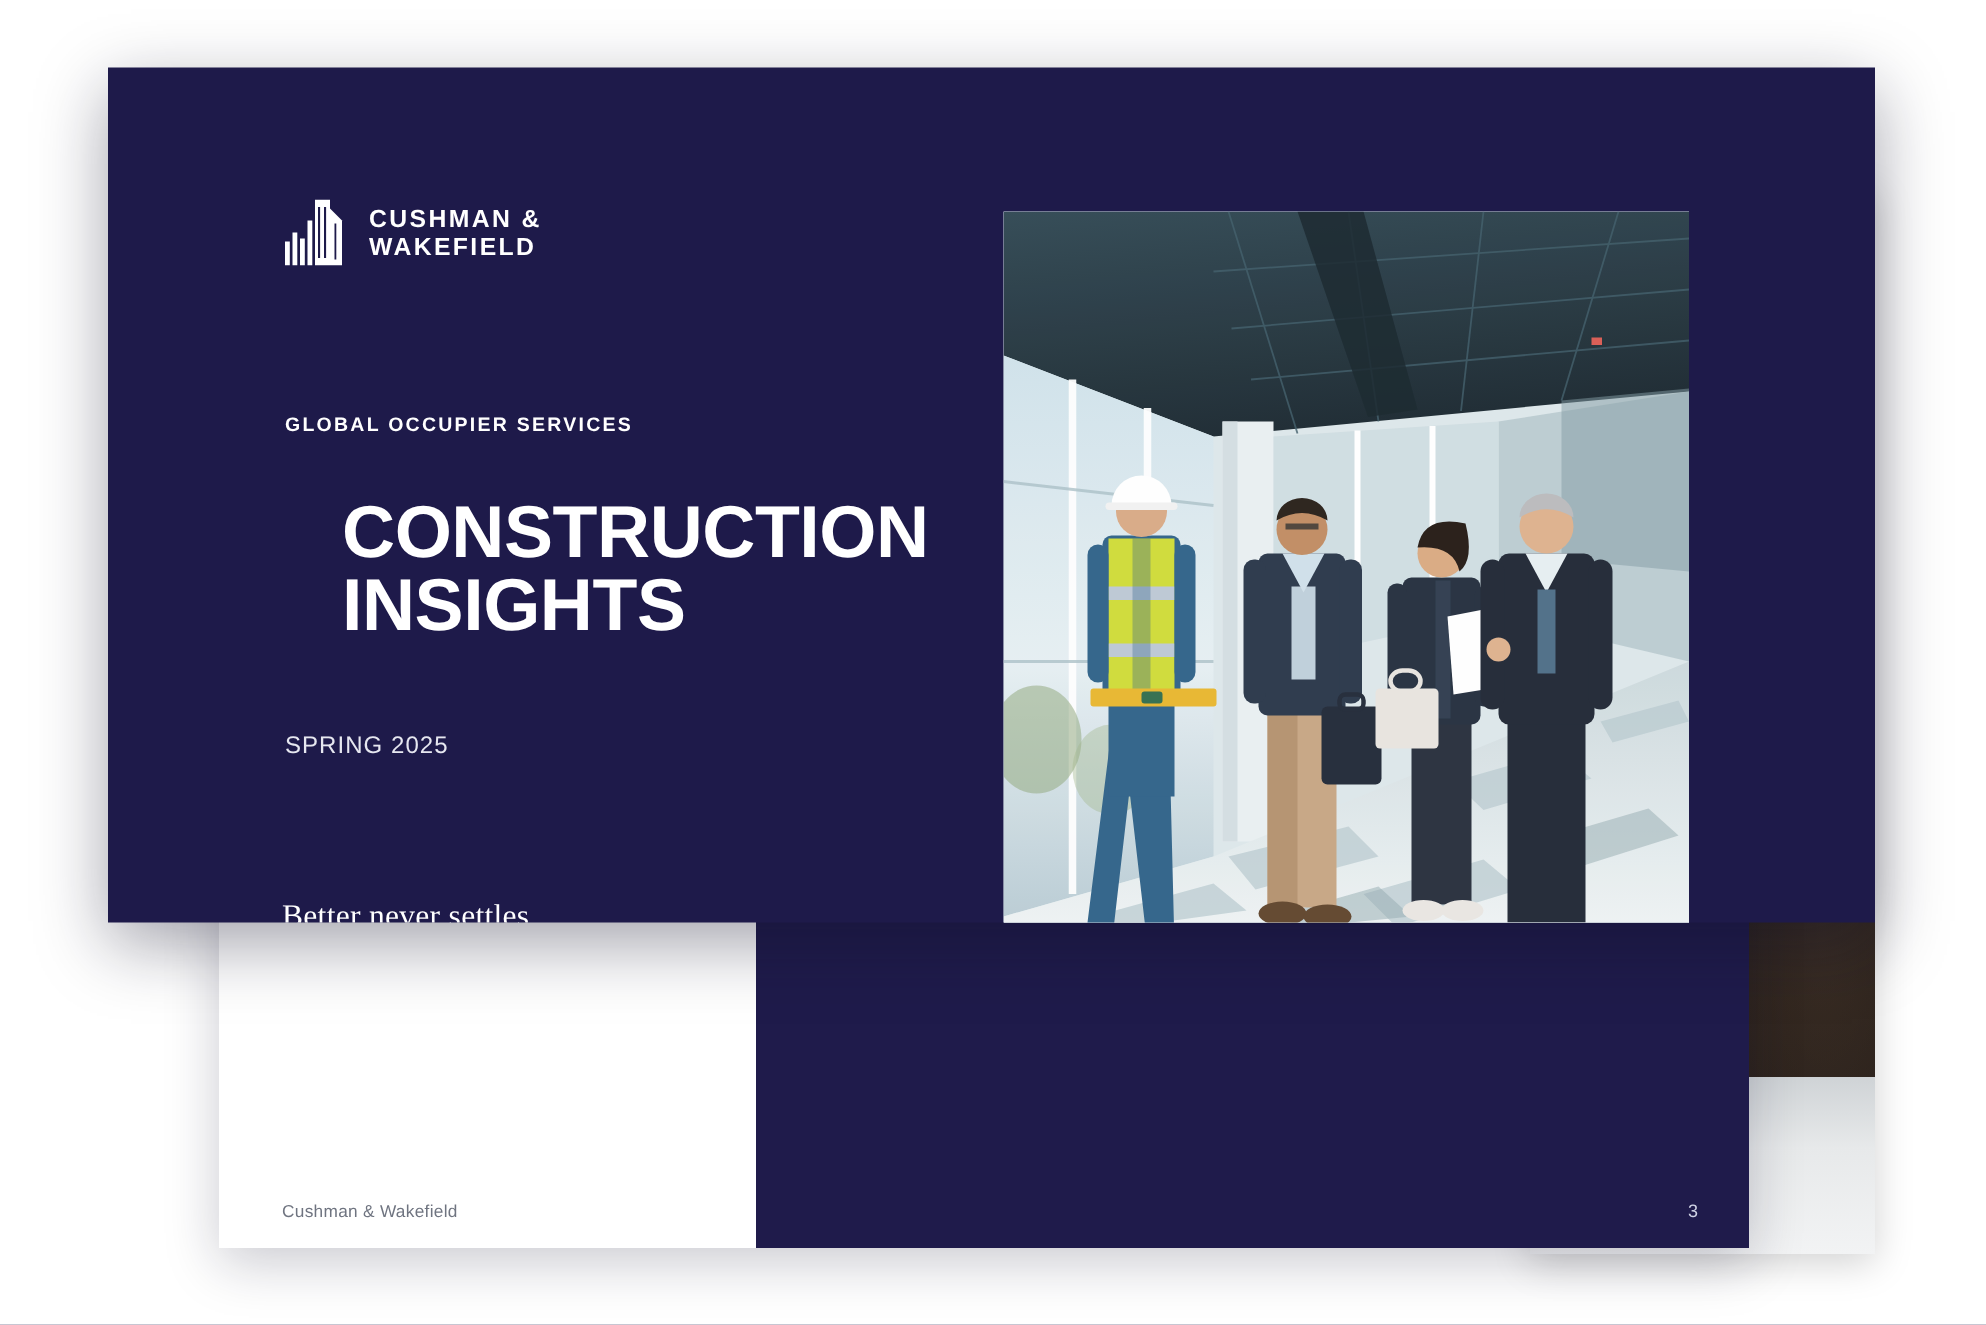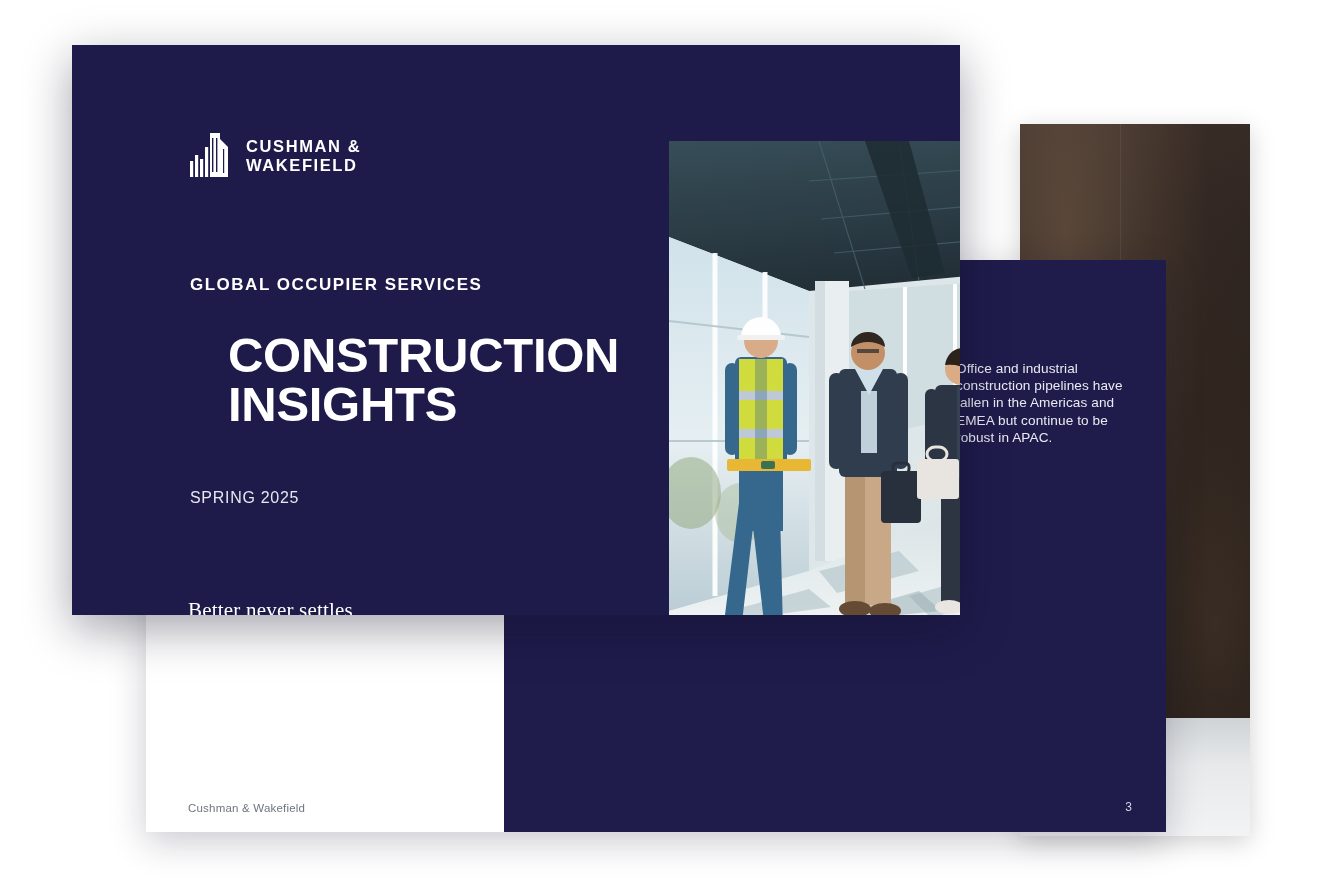--- a/index.html
+++ b/index.html
@@ -117,21 +117,21 @@
     bottom: 18px;
     font-size: 12px;
     color: #cfd2e4;
   }
 
   
   .slide-front {
     position: absolute;
     left: 72px;
     top: 45px;
-    width: 888px;
+    width: 1178px;
     height: 570px;
     background: #1e1a4a;
     box-shadow: 0 14px 44px rgba(15,15,40,0.38);
     overflow: hidden;
   }
 
   
   .logo-wrap {
     position: absolute;
     left: 118px;
@@ -150,21 +150,21 @@
     letter-spacing: 1.6px;
     line-height: 19px;
     padding-bottom: 2px;
   }
 
   .eyebrow {
     position: absolute;
     left: 118px;
     top: 230px;
     color: #ffffff;
-    font-size: 17px;
+    font-size: 13px;
     font-weight: bold;
     letter-spacing: 1.5px;
   }
   .title-main {
     position: absolute;
     left: 116px;
     top: 286px;
     color: #ffffff;
     font-size: 49px;
     font-weight: bold;

